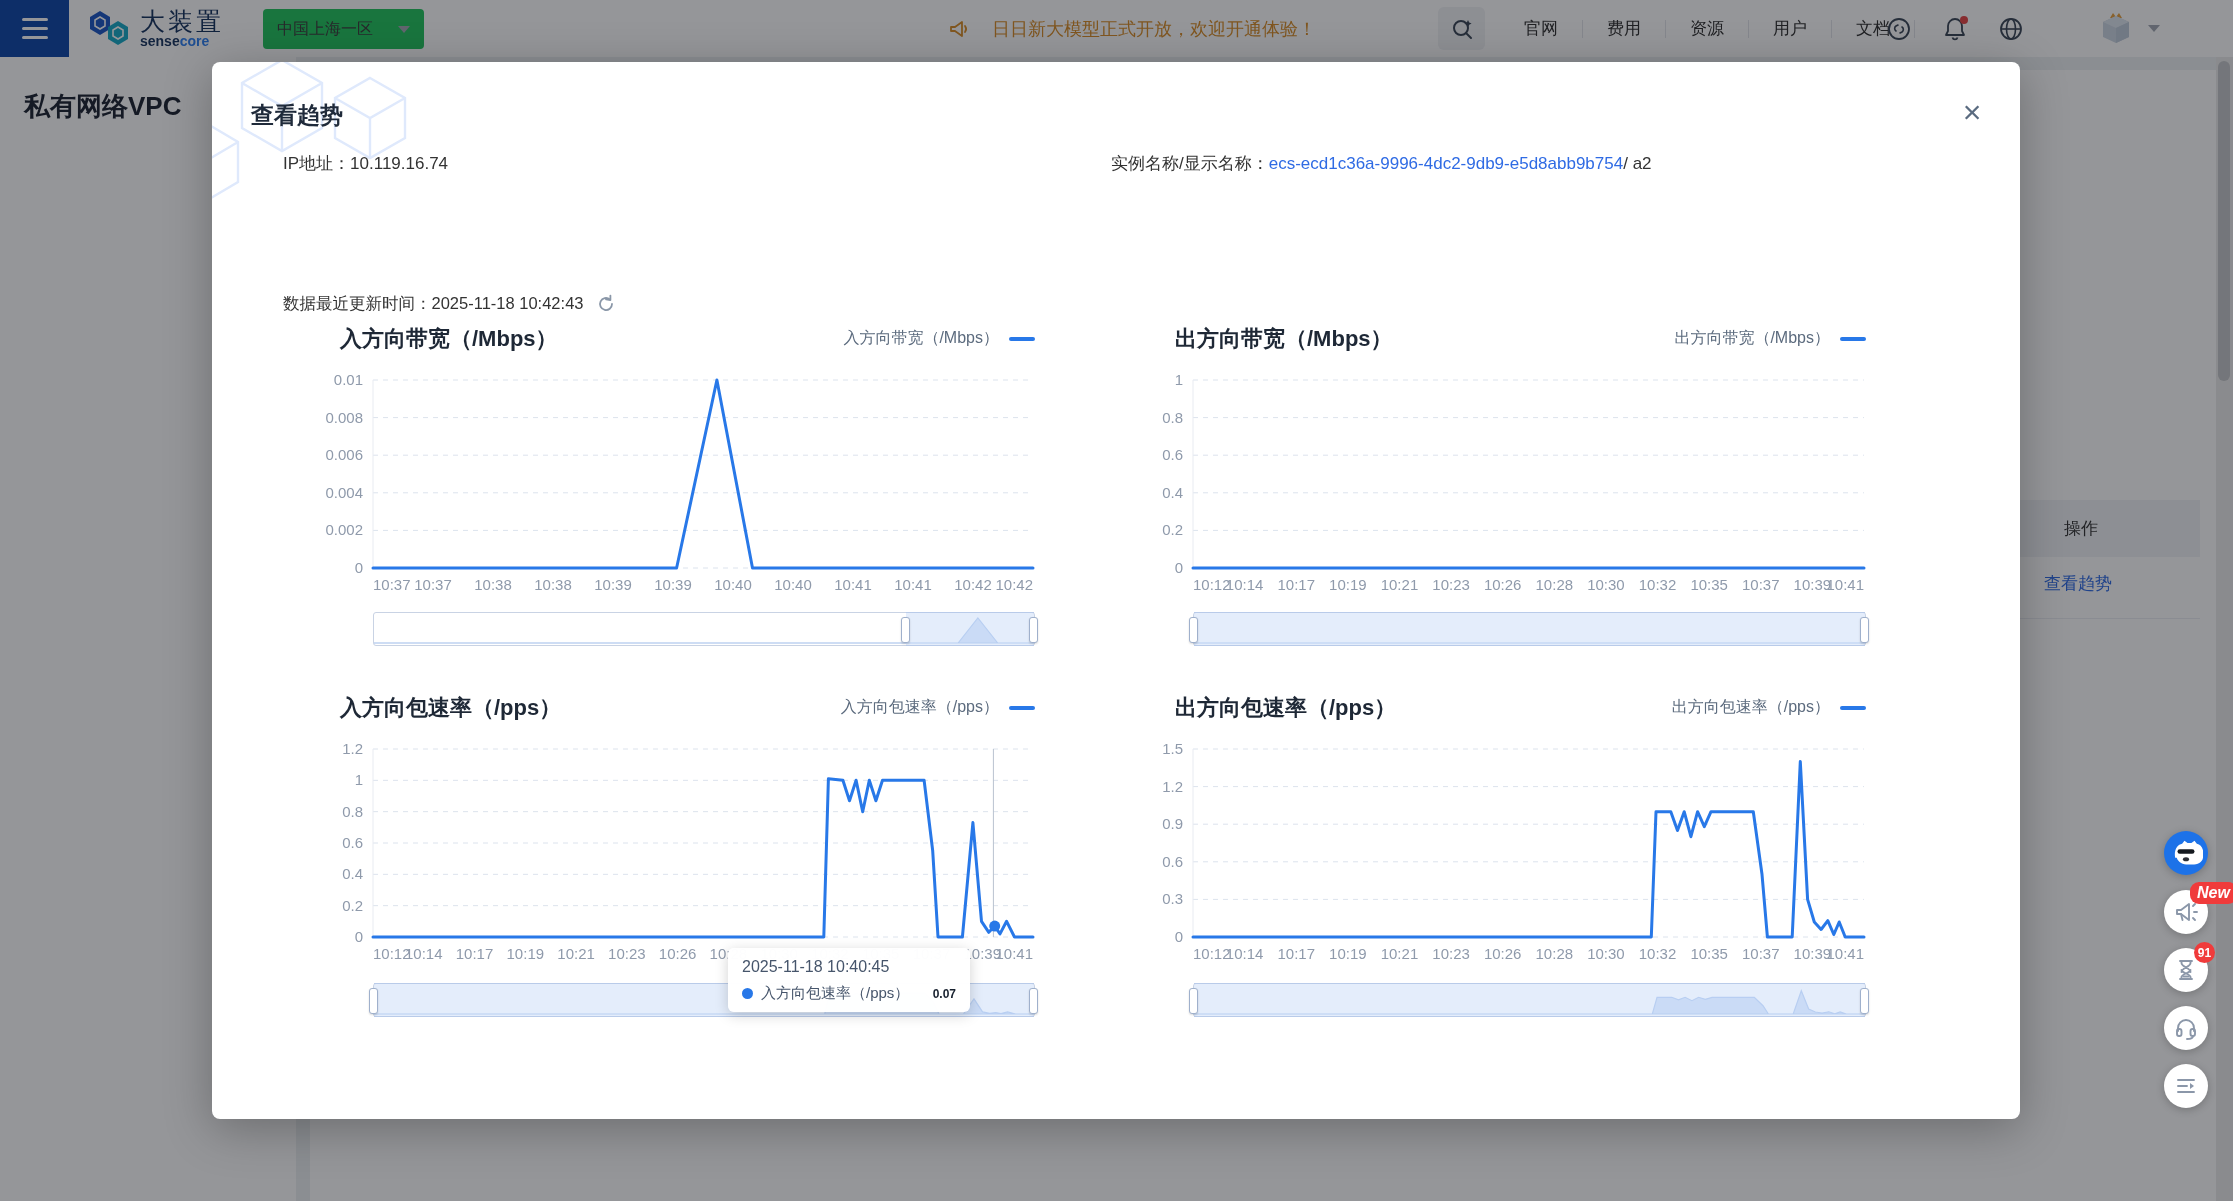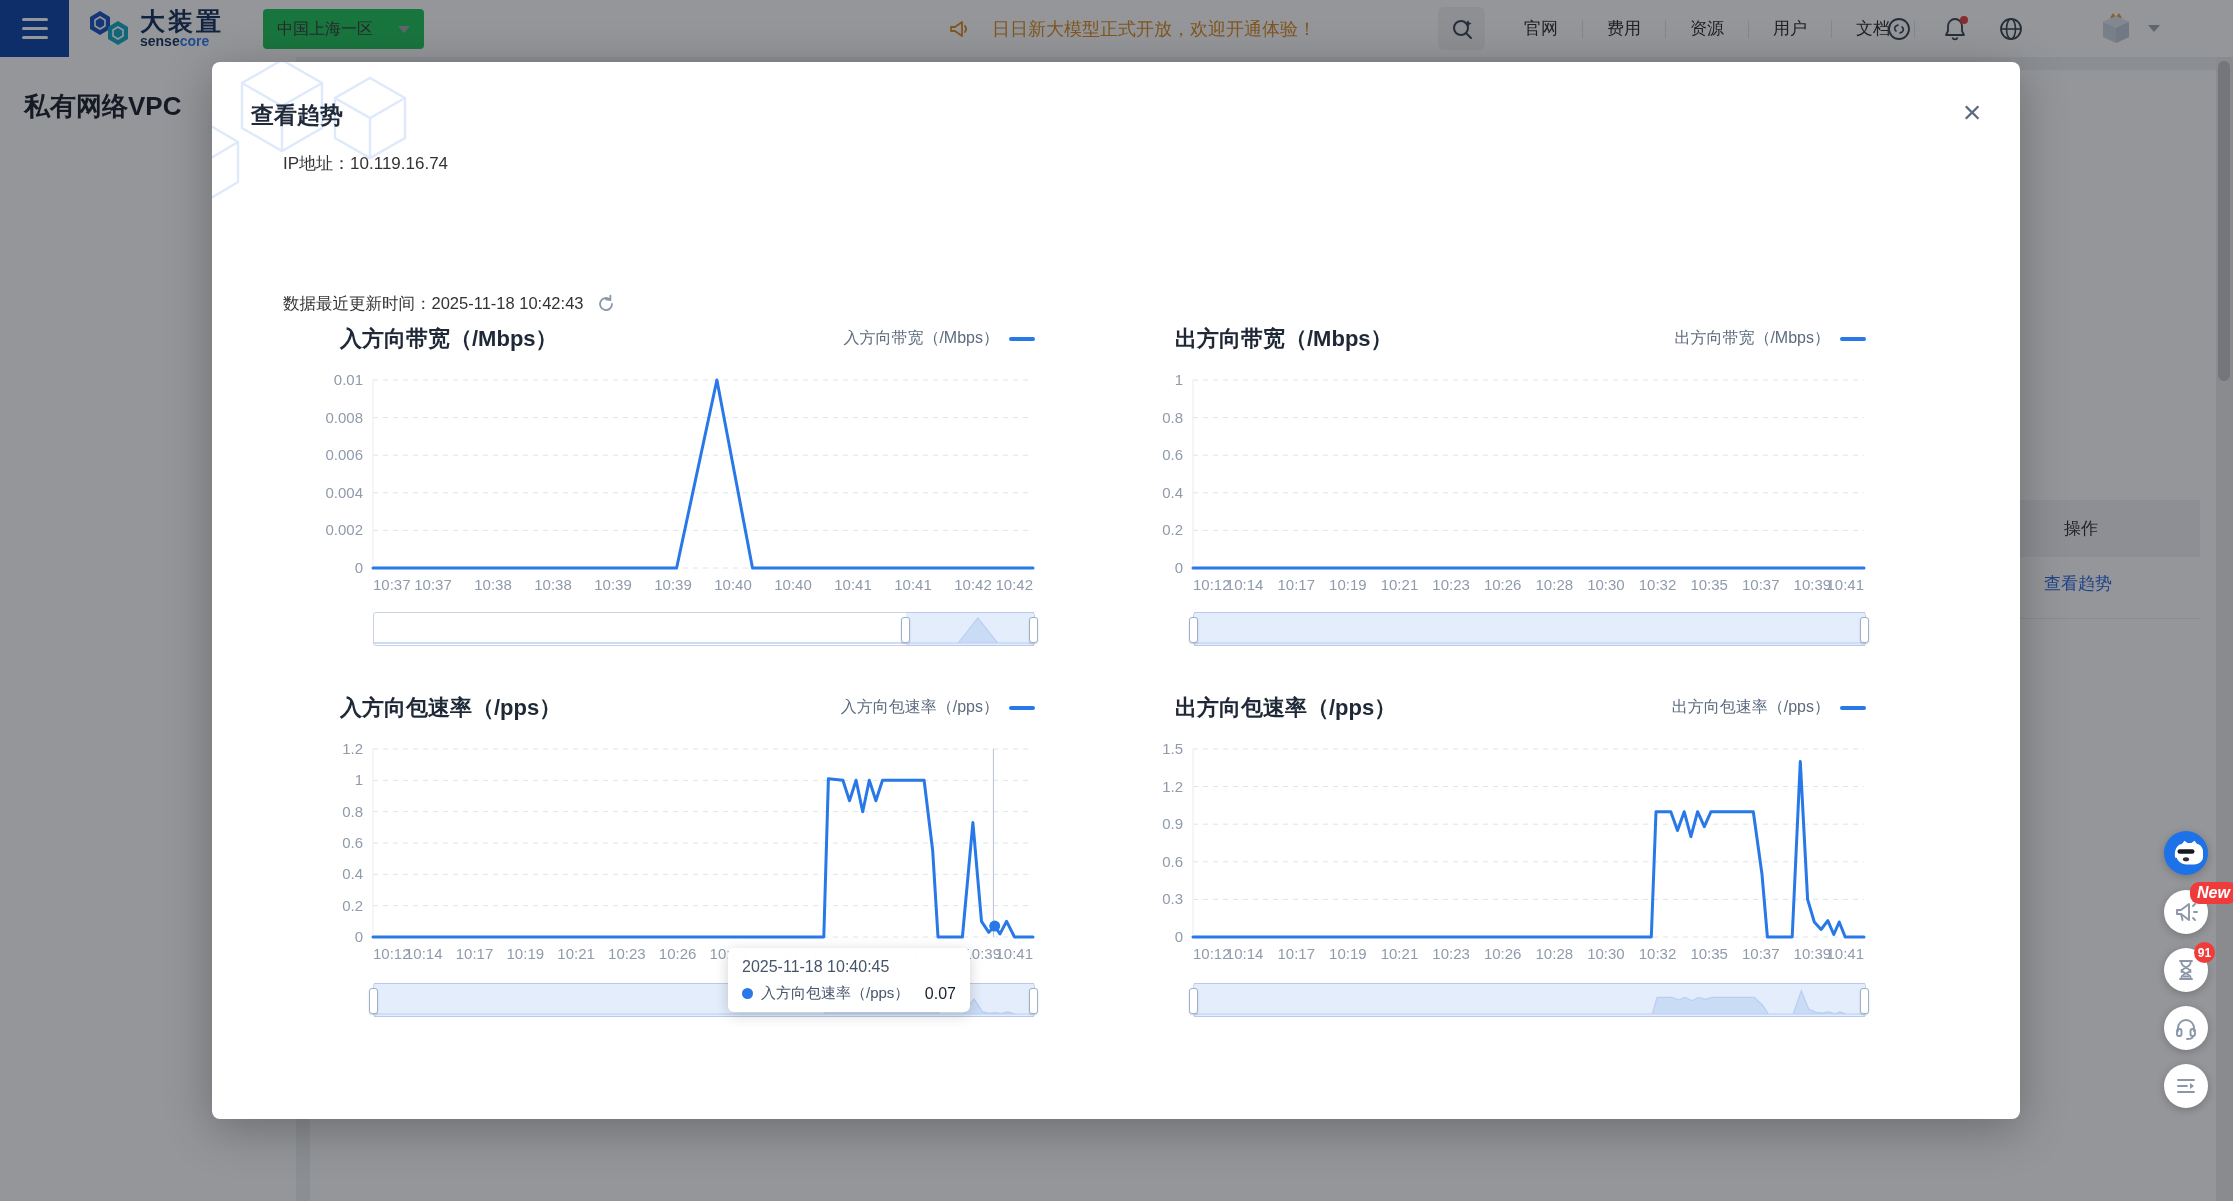--- a/index.html
+++ b/index.html
@@ -9,21 +9,21 @@
     font-family:"Liberation Sans","DejaVu Sans",sans-serif;
     background:#eef0f3; color:#333;
   }
 
   
   .topbar { position:absolute; left:0; top:0; width:2233px; height:57px; background:#fff; z-index:1; }
   .hamburger { position:absolute; left:0; top:0; width:69px; height:57px; background:#0d47a8;
     display:flex; flex-direction:column; justify-content:center; align-items:center; gap:6px; cursor:pointer; }
   .hamburger i { width:26px; height:3px; background:#fff; border-radius:2px; }
   .logo { position:absolute; left:88px; top:8px; display:flex; align-items:center; gap:10px; }
-  .logo-text .t1 { font-size:25px; font-weight:700; color:#15325e; letter-spacing:3px; line-height:25px; }
+  .logo-text .t1 { font-size:25px; font-weight:400; color:#15325e; letter-spacing:3px; line-height:25px; }
   .logo-text .t2 { font-size:14px; font-weight:700; color:#15325e; line-height:15px; }
   .logo-text .t2 b { color:#2d7ff0; }
   .region { position:absolute; left:263px; top:9px; height:40px; min-width:146px; background:#22c55e; border-radius:4px;
     display:flex; align-items:center; gap:25px; padding:0 14px; font-size:16px; color:#3c3c3c; cursor:pointer; }
   .caret { width:0; height:0; border-left:6px solid transparent; border-right:6px solid transparent; border-top:7px solid #a2a8b3; }
   .banner { position:absolute; left:948px; top:0; height:57px; display:flex; align-items:center; gap:20px;
     color:#d98e28; font-size:18px; }
   .search-btn { position:absolute; left:1438px; top:7px; width:47px; height:43px; background:#f0f2f5; border-radius:6px;
     display:flex; align-items:center; justify-content:center; cursor:pointer; }
   .topnav { position:absolute; left:1500px; top:0; height:57px; display:flex; align-items:center; }
@@ -88,21 +88,21 @@
   .slider .selection { position:absolute; top:-1px; bottom:-1px; background:rgba(205,222,248,0.55);
     border-top:1px solid #b9cbe9; border-bottom:1px solid #b9cbe9; }
   .slider .handle { position:absolute; top:4px; width:9px; height:26px; background:#fff; border:1px solid #9fb0cc;
     border-radius:3px; box-shadow:0 1px 2px rgba(0,0,0,.15); cursor:ew-resize; z-index:3; }
 
   .tooltip { position:absolute; left:516px; top:886px; width:242px; height:64px; background:rgba(255,255,255,0.98);
     border-radius:6px; box-shadow:0 3px 14px rgba(0,0,0,.18); z-index:10; padding:10px 14px; }
   .tt-time { font-size:16px; color:#46556b; }
   .tt-row { display:flex; align-items:center; gap:8px; margin-top:8px; font-size:15px; color:#46556b; }
   .tt-dot { width:11px; height:11px; border-radius:50%; background:#2878e8; }
-  .tt-val { margin-left:auto; font-size:16px; font-weight:400; color:#17202e; }
+  .tt-val { margin-left:auto; font-size:12px; font-weight:700; color:#17202e; }
 
   
   .floaters { position:absolute; left:2160px; top:827px; width:60px; z-index:60; }
   .fbtn { position:absolute; left:4px; width:44px; height:44px; border-radius:50%; background:#fff;
     box-shadow:0 2px 8px rgba(0,0,0,.22); display:flex; align-items:center; justify-content:center; cursor:pointer; }
   .fbtn.blue { background:#1d72e8; }
   .fbadge-new { position:absolute; left:26px; top:-8px; background:#f03b3b; color:#fff; font-size:16px; font-weight:700;
     font-style:italic; padding:2px 7px; border-radius:9px; z-index:2; }
   .fbadge-num { position:absolute; left:30px; top:-6px; min-width:21px; height:21px; background:#f03b3b; color:#fff;
     font-size:12px; font-weight:700; border-radius:11px; display:flex; align-items:center; justify-content:center; z-index:2; }
@@ -216,20 +216,23 @@
       <path d="M-8 60 L26 80 L26 120 L-8 140 L-42 120 L-42 80 Z M-42 80 L-8 100 L26 80 M-8 100 L-8 140"></path>
     </g>
   </svg>
 
   <div class="modal-title">查看趋势</div>
   <div class="modal-close">×</div>
 
   <div class="info-row">
     <span class="info-ip">
       <span>IP地址：</span><span>10.119.16.74</span>
+    </span>
+    <span class="info-inst">
+      <span>实例名称/显示名称：</span><a class="link">ecs-ecd1c36a-9996-4dc2-9db9-e5d8abb9b754</a><span>/ a2</span>
     </span>
   </div>
 
 
   <div class="updated">
     <span><span>数据最近更新时间：</span><span>2025-11-18 10:42:43</span></span>
     <svg width="20" height="20" viewBox="0 0 20 20">
       <path d="M16 10 a6 6 0 1 1 -2.2-4.6" fill="none" stroke="#8a97a8" stroke-width="1.8" stroke-linecap="round"></path>
       <path d="M14.4 1.6 L14.4 6 L10 5.4" fill="none" stroke="#8a97a8" stroke-width="1.8" stroke-linecap="round" stroke-linejoin="round"></path>
     </svg>

